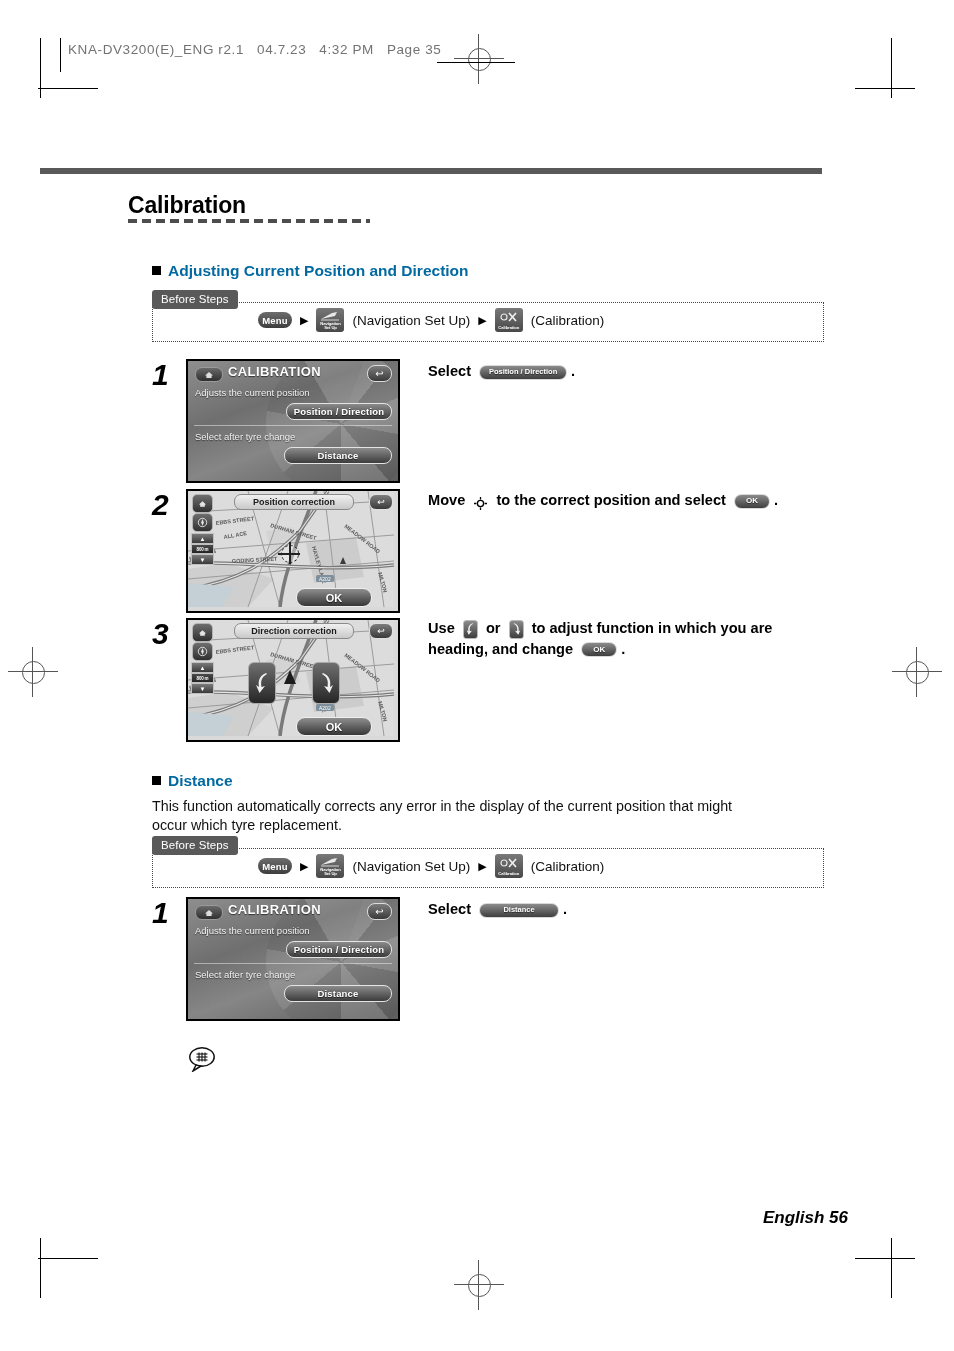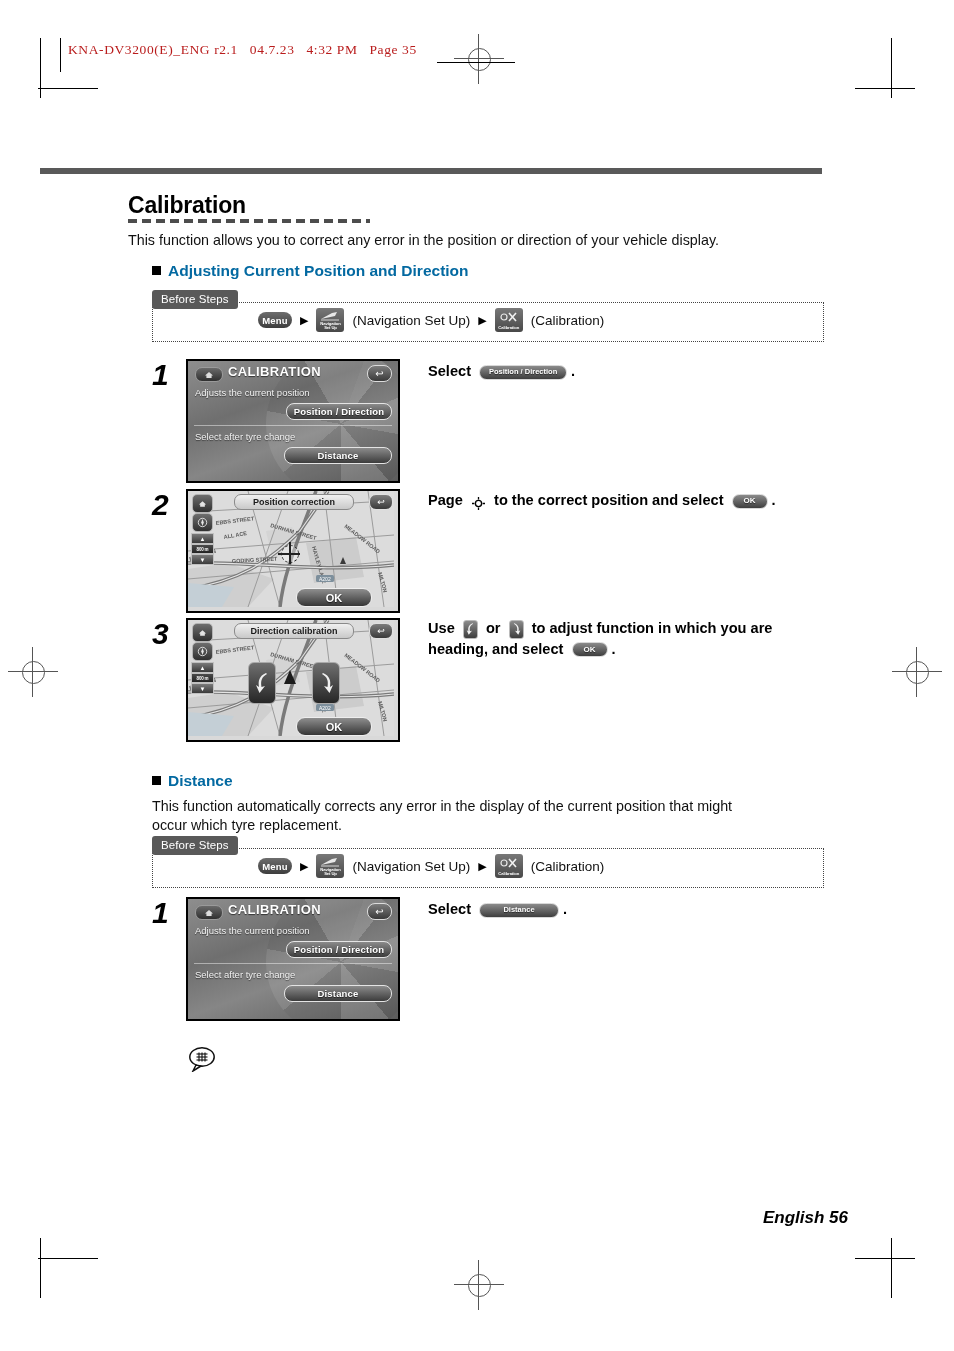--- a/index.html
+++ b/index.html
@@ -33,24 +33,24 @@
   .reg-circle {
     position: absolute; left: 6px; top: 6px;
     width: 21px; height: 21px; border: 1px solid #555; border-radius: 50%;
     background: transparent;
   }
 
   
   .jobline {
     position: absolute;
     left: 68px; top: 42px;
-    font-family: Liberation Serif, serif;
+    font-family: Liberation Sans, sans-serif;
     font-size: 13.5px;
     letter-spacing: 0.6px;
-    color: #b91c1c;
+    color: #737373;
     white-space: pre;
   }
   .jobline-rule {
     position: absolute;
     left: 437px; top: 62px;
     width: 78px; height: 1px; background: #000;
   }
   .jobline-bar {
     position: absolute;
     left: 60px; top: 38px; width: 1px; height: 34px; background: #000;
@@ -426,21 +426,20 @@
 <div class="jobline">KNA-DV3200(E)_ENG r2.1   04.7.23   4:32 PM   Page 35</div>
 <div class="jobline-rule"></div>
 
 <div class="page">
 
   <div class="head-rule"></div>
 
   <div class="title">Calibration</div>
   <div class="title-dash"></div>
 
-  <div class="lead">This function allows you to correct any error in the position or direction of your vehicle display.</div>
 
   <div class="sec-head" style="left:152px; top:262px;">
     <span class="sq"></span><span>Adjusting Current Position and Direction</span>
   </div>
 
   <div class="bs-wrap" style="left:0; top:290px; width:954px; height:60px;">
     <div class="bs-box"></div>
     <div class="bs-tag">Before Steps</div>
     <div class="bs-row" style="left:258px; top:18px;">
       <span class="btn-menu">Menu</span>
@@ -546,21 +545,21 @@
       <div class="map-zoom">
         <div class="zb">▲</div>
         <div class="map-scale">800 m</div>
         <div class="zb">▼</div>
       </div>
       <div class="crosshair-marker" style="left:93px; top:54px;"></div>
       <div class="map-ok">OK</div>
     </div>
   </div>
   <div class="instr" style="left:428px; top:490px;">
-    <span>Page</span>
+    <span>Move</span>
     <span class="cross-inline" style="margin:0 5px;">
       <svg width="13" height="13" viewBox="0 0 13 13">
         <circle cx="6.5" cy="6.5" r="3.1" fill="none" stroke="#000" stroke-width="1.3"></circle>
         <path d="M6.5 0 V2.4 M6.5 10.6 V13 M0 6.5 H2.4 M10.6 6.5 H13" stroke="#000" stroke-width="1.3"></path>
       </svg>
     </span>
     <span>to the correct position and select</span>
     <span class="pill pill-ok" style="margin:0 4px;">OK</span><span>.</span>
   </div>
 
@@ -596,21 +595,21 @@
           <text x="82" y="36" transform="rotate(16 82 36)">DURHAM STREET</text>
           <text x="156" y="36" transform="rotate(38 156 36)">MEADOW ROAD</text>
           <text x="62" y="72" transform="rotate(-3 62 72)">STREET</text>
           <text x="124" y="56" transform="rotate(74 124 56)">HAYLEY LANE</text>
           <text x="2" y="70" transform="rotate(-18 2 70)">BRACKEN</text>
           <text x="190" y="82" transform="rotate(74 190 82)">MILTON</text>
         </g>
         <rect x="128" y="84" width="18" height="7" rx="1.5" fill="#7d8f9c"></rect>
         <text x="131" y="89.5" fill="#fff" font-size="5" font-family="Liberation Sans, sans-serif">A202</text>
       </svg>
-      <div class="map-title">Direction calibration</div>
+      <div class="map-title">Direction correction</div>
       <div class="map-back">↩</div>
       <div class="map-tool" style="top:3px;">
         <svg width="9" height="8" viewBox="0 0 10 8">
             <path d="M5 1 L9 4.5 H7.6 V7 H2.4 V4.5 H1 Z" fill="#e4e4e4"></path>
           </svg>
       </div>
       <div class="map-tool" style="top:22px;">
         <svg width="11" height="11" viewBox="0 0 12 12">
           <circle cx="6" cy="6" r="4.6" fill="none" stroke="#e4e4e4" stroke-width="1"></circle>
           <path d="M6 2.2 L7.4 6 L6 9.8 L4.6 6 Z" fill="#e4e4e4"></path>
@@ -643,21 +642,21 @@
       </svg>
     </span>
     <span>or</span>
     <span class="pill pill-rot" style="margin:0 4px;">
       <svg width="9" height="14" viewBox="0 0 15 24">
         <path d="M4 2 C 11 5, 12 10, 11 16 L14 14 L10.5 22 L5 15 L8.5 16 C 9.5 10, 8.5 6, 3 3 Z" fill="#f5f5f5"></path>
       </svg>
     </span>
     <span>to adjust function in which you are</span>
     <br>
-    <span>heading, and select</span>
+    <span>heading, and change</span>
     <span class="pill pill-ok" style="margin:0 4px;">OK</span><span>.</span>
   </div>
 
   <div class="sec-head" style="left:152px; top:772px;">
     <span class="sq"></span><span>Distance</span>
   </div>
 
   <div class="body-text" style="left:152px; top:797px;">This function automatically corrects any error in the display of the current position that might</div>
   <div class="body-text" style="left:152px; top:816px;">occur which tyre replacement.</div>
 

